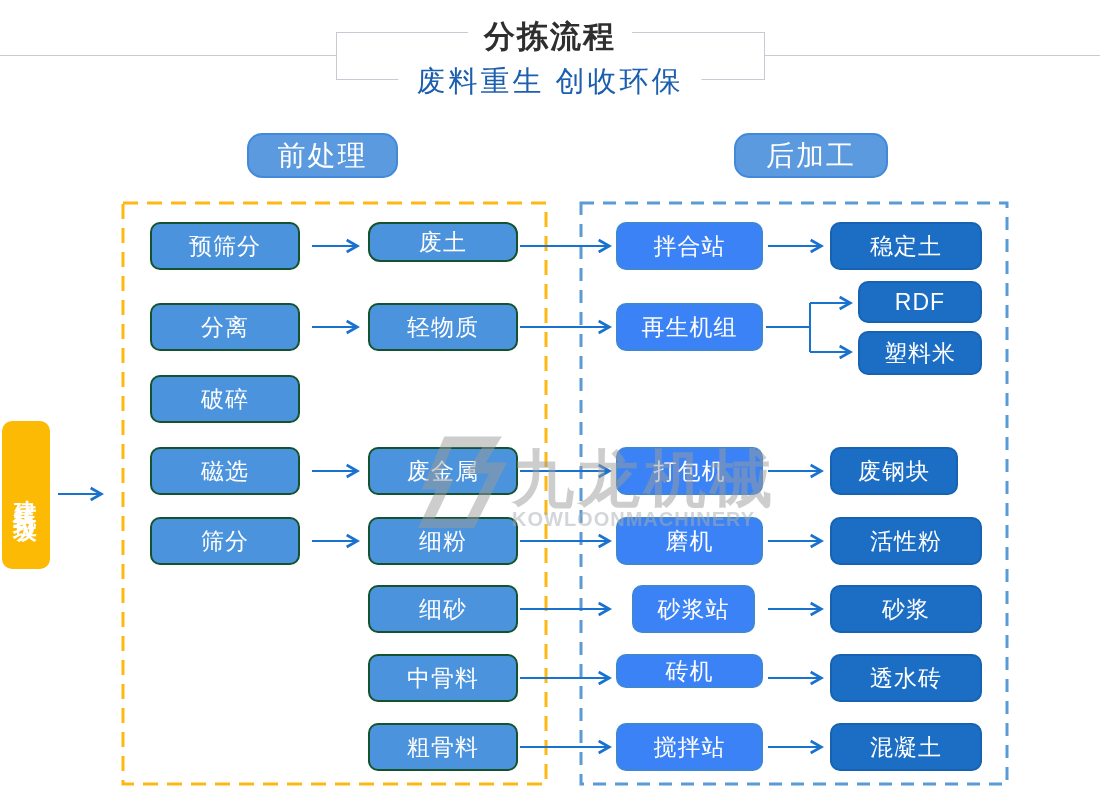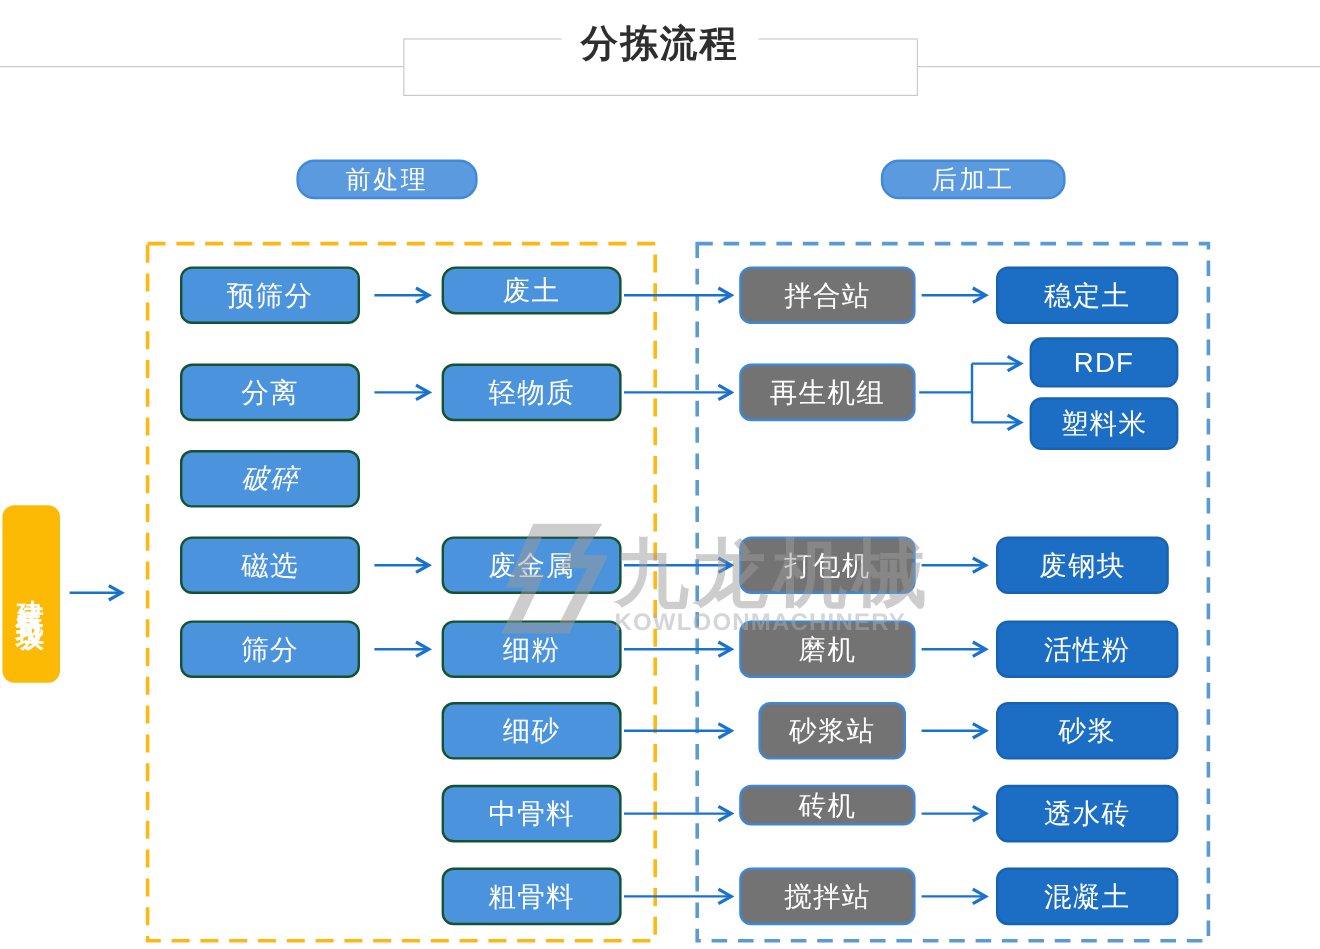--- a/index.html
+++ b/index.html
@@ -11,52 +11,53 @@
   .hr-line{position:absolute;left:0;top:55px;width:1100px;height:1px;background:#c9c9d3;}
   .title-frame{position:absolute;left:336px;top:32px;width:427px;height:46px;
     background:#fff;border:1px solid #c9c9d3;}
   .main-title{position:absolute;left:50%;top:16px;transform:translateX(-50%);
     background:#fff;padding:0 16px;font-size:31px;font-weight:bold;color:#2e2e2e;
     letter-spacing:2px;white-space:nowrap;z-index:3;}
   .sub-title{position:absolute;left:50%;top:62px;transform:translateX(-50%);
     background:#fff;padding:0 18px;font-size:29px;color:#1c5fae;letter-spacing:3px;
     white-space:nowrap;z-index:3;}
   
-  .sec-btn{position:absolute;height:33px;border-radius:15px;background:#5b9ade;
-    border:2px solid #4289d9;box-sizing:border-box;color:#fff;font-size:21px;
+  .sec-btn{position:absolute;height:45px;border-radius:15px;background:#5b9ade;
+    border:2px solid #4289d9;box-sizing:border-box;color:#fff;font-size:28px;
     display:flex;align-items:center;justify-content:center;letter-spacing:2px;}
   
   .source-box{position:absolute;left:2px;top:421px;width:48px;height:148px;
     background:#fcba04;border-radius:10px;color:#fff;font-size:23px;font-weight:bold;
     writing-mode:vertical-rl;text-orientation:upright;display:flex;align-items:center;
     justify-content:center;letter-spacing:7px;}
   
   .node{position:absolute;box-sizing:border-box;border-radius:10px;color:#fff;
     display:flex;align-items:center;justify-content:center;font-size:23px;
     letter-spacing:1px;z-index:4;}
   .node.mid{background:#4b93dc;border:2px solid #14532d;}
-  .node.light{background:#737373;border:2px solid #3d87d6;}
+  .node.light{background:#3b82f6;border:2px solid #3d87d6;}
   .node.dark{background:#1c6ec5;border:2px solid #1663b2;}
   
   .overlay{position:absolute;left:0;top:0;z-index:2;}
   
   .watermark{position:absolute;left:418px;top:436px;z-index:9;opacity:.5;
     display:flex;align-items:flex-start;pointer-events:none;}
   .wm-text{margin-left:6px;}
   .wm-cn{font-size:62px;font-weight:bold;color:#9c9c9c;letter-spacing:4px;line-height:86px;}
   .wm-en{font-size:20px;font-weight:bold;color:#a9adb2;letter-spacing:1px;margin-top:-14px;}
 </style>
 </head>
 <body>
 
 <div class="canvas">
 
   <div class="hr-line"></div>
   <div class="title-frame"></div>
   <div class="main-title">分拣流程</div>
+  <div class="sub-title">废料重生 创收环保</div>
 
   <div class="sec-btn" style="left:247px;top:133px;width:151px;">前处理</div>
   <div class="sec-btn" style="left:734px;top:133px;width:154px;">后加工</div>
 
   <svg class="overlay" width="1100" height="791" viewBox="0 0 1100 791">
     <defs>
       <marker id="arr" viewBox="0 0 12 12" refX="9" refY="6" markerWidth="8" markerHeight="8" orient="auto">
         <path d="M2,1.5 L10,6 L2,10.5" fill="none" stroke="#1a72cf" stroke-width="2"></path>
       </marker>
     </defs>
@@ -91,21 +92,21 @@
       <path d="M766,327 H810 M810,303 V352"></path>
       <line x1="810" y1="303" x2="849" y2="303" marker-end="url(#arr)"></line>
       <line x1="810" y1="352" x2="849" y2="352" marker-end="url(#arr)"></line>
     </g>
   </svg>
 
   <div class="source-box">建筑垃圾</div>
 
   <div class="node mid" style="left:150px;top:222px;width:150px;height:48px;">预筛分</div>
   <div class="node mid" style="left:150px;top:303px;width:150px;height:48px;">分离</div>
-  <div class="node mid" style="left:150px;top:375px;width:150px;height:48px;font-style:italic;">破碎</div>
+  <div class="node mid" style="left:150px;top:375px;width:150px;height:48px;">破碎</div>
   <div class="node mid" style="left:150px;top:447px;width:150px;height:48px;">磁选</div>
   <div class="node mid" style="left:150px;top:517px;width:150px;height:48px;">筛分</div>
 
   <div class="node mid" style="left:368px;top:222px;width:150px;height:40px;border-radius:12px;">废土</div>
   <div class="node mid" style="left:368px;top:303px;width:150px;height:48px;">轻物质</div>
   <div class="node mid" style="left:368px;top:447px;width:150px;height:48px;">废金属</div>
   <div class="node mid" style="left:368px;top:517px;width:150px;height:48px;">细粉</div>
   <div class="node mid" style="left:368px;top:585px;width:150px;height:48px;">细砂</div>
   <div class="node mid" style="left:368px;top:654px;width:150px;height:48px;">中骨料</div>
   <div class="node mid" style="left:368px;top:723px;width:150px;height:48px;">粗骨料</div>
@@ -114,21 +115,21 @@
   <div class="node light" style="left:616px;top:303px;width:147px;height:48px;">再生机组</div>
   <div class="node light" style="left:616px;top:447px;width:147px;height:48px;">打包机</div>
   <div class="node light" style="left:616px;top:517px;width:147px;height:48px;">磨机</div>
   <div class="node light" style="left:616px;top:585px;width:123px;height:48px;margin-left:16px;">砂浆站</div>
   <div class="node light" style="left:616px;top:654px;width:147px;height:34px;">砖机</div>
   <div class="node light" style="left:616px;top:723px;width:147px;height:48px;">搅拌站</div>
 
   <div class="node dark" style="left:830px;top:222px;width:152px;height:48px;">稳定土</div>
   <div class="node dark" style="left:858px;top:281px;width:124px;height:42px;">RDF</div>
   <div class="node dark" style="left:858px;top:331px;width:124px;height:44px;">塑料米</div>
-  <div class="node dark" style="left:830px;top:447px;width:144px;height:48px;">废钢块</div>
+  <div class="node dark" style="left:830px;top:447px;width:128px;height:48px;">废钢块</div>
   <div class="node dark" style="left:830px;top:517px;width:152px;height:48px;">活性粉</div>
   <div class="node dark" style="left:830px;top:585px;width:152px;height:48px;">砂浆</div>
   <div class="node dark" style="left:830px;top:654px;width:152px;height:48px;">透水砖</div>
   <div class="node dark" style="left:830px;top:723px;width:152px;height:48px;">混凝土</div>
 
   <div class="watermark">
     <svg width="88" height="92" viewBox="0 0 88 92">
       <path d="M30,6 L74,6 L58,32 L80,32 L52,88 L8,88 L27,48 L12,48 Z" fill="none" stroke="#9c9c9c" stroke-width="11"></path>
     </svg>
     <div class="wm-text">

